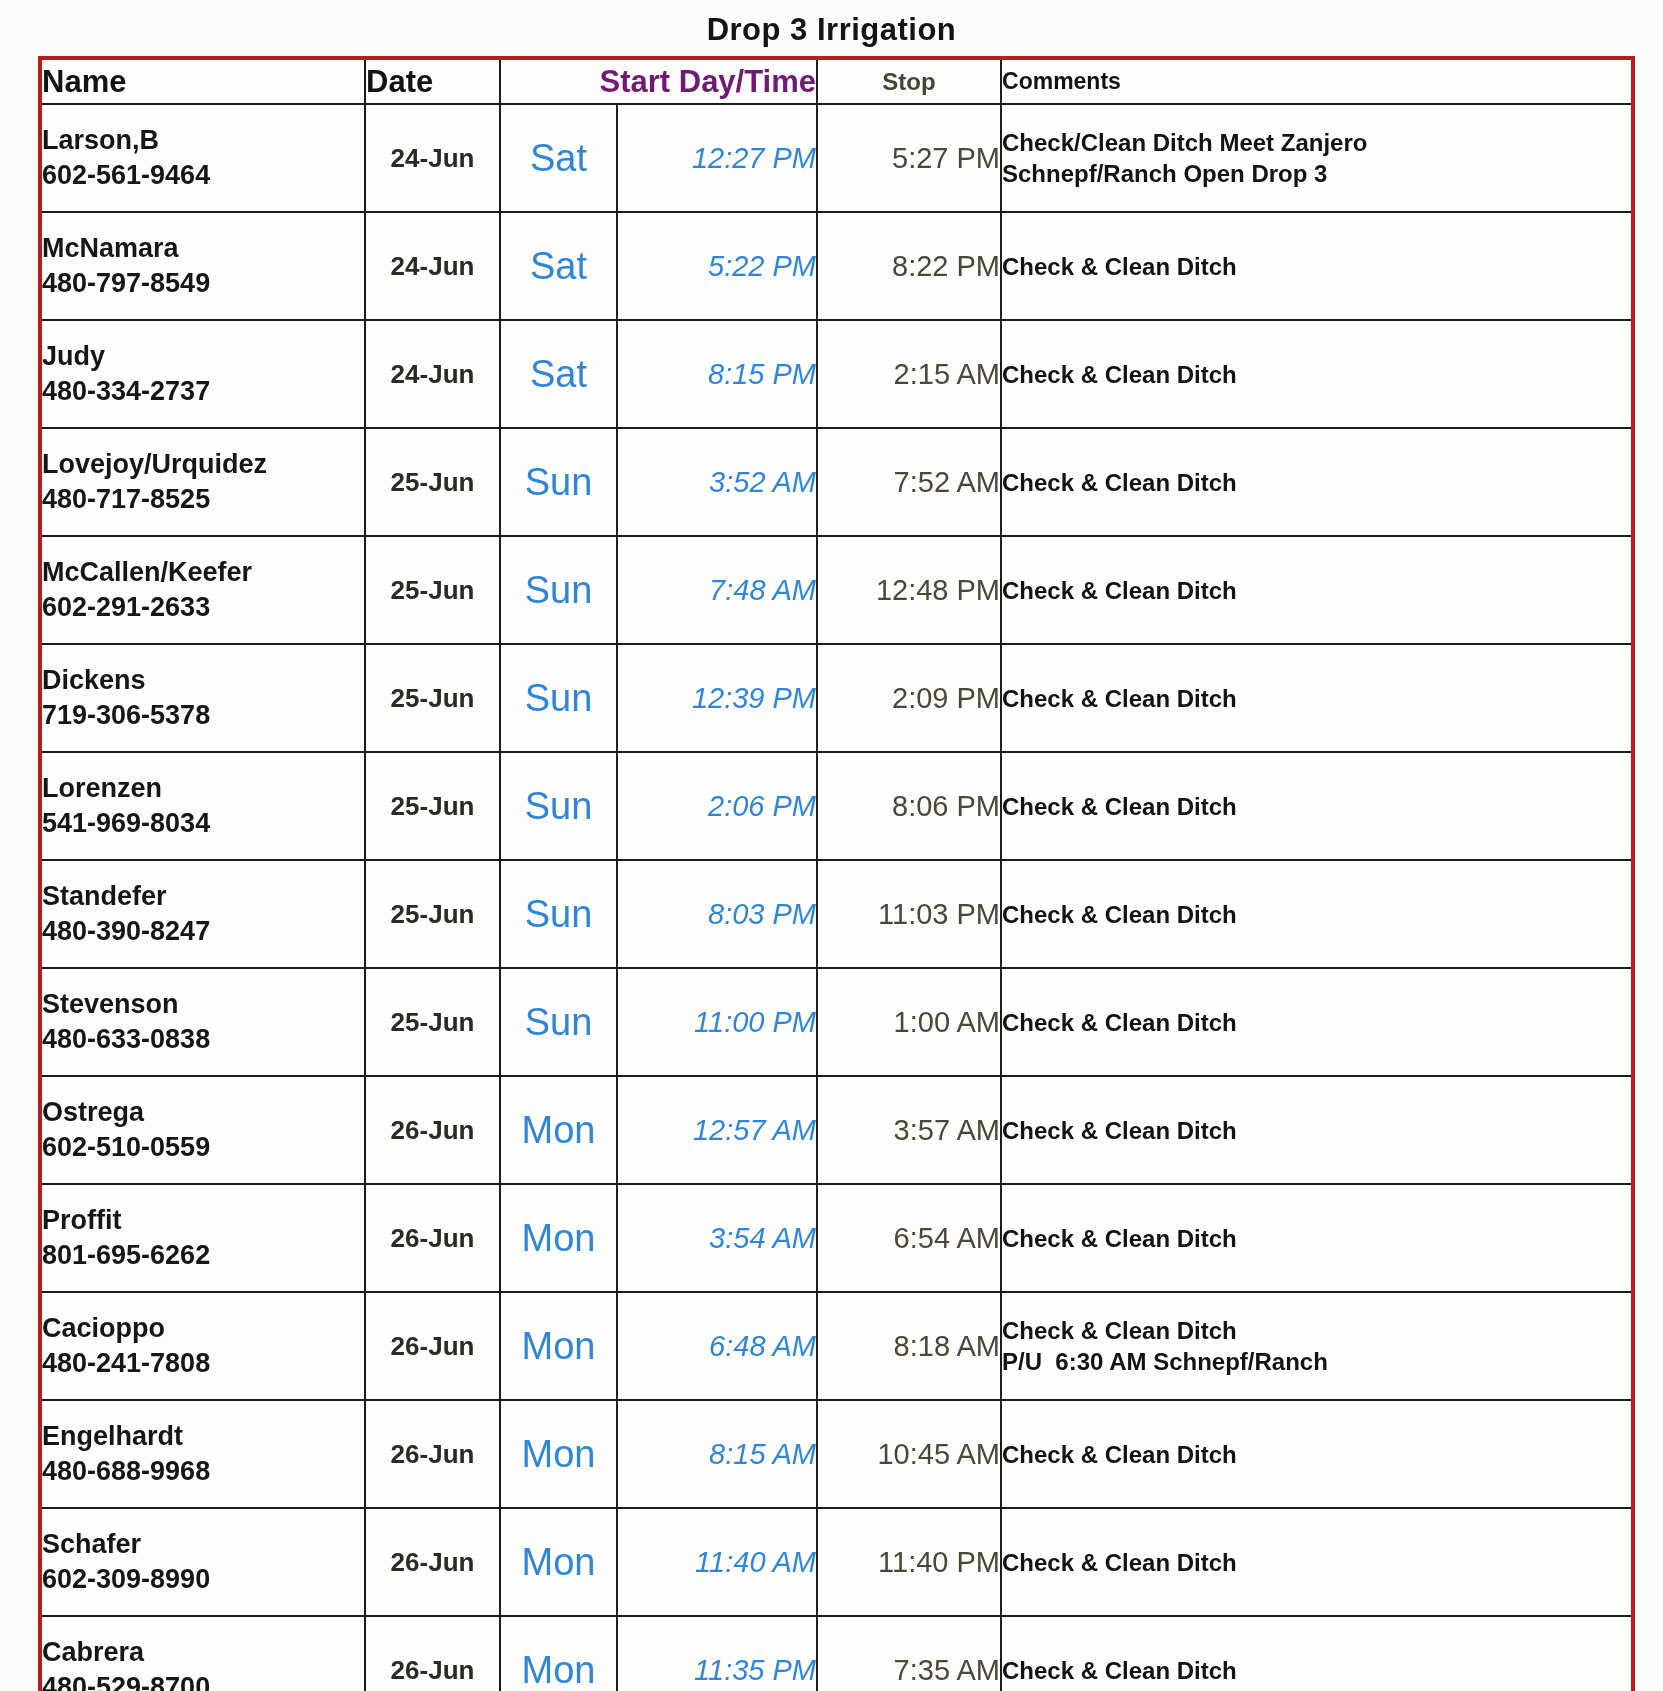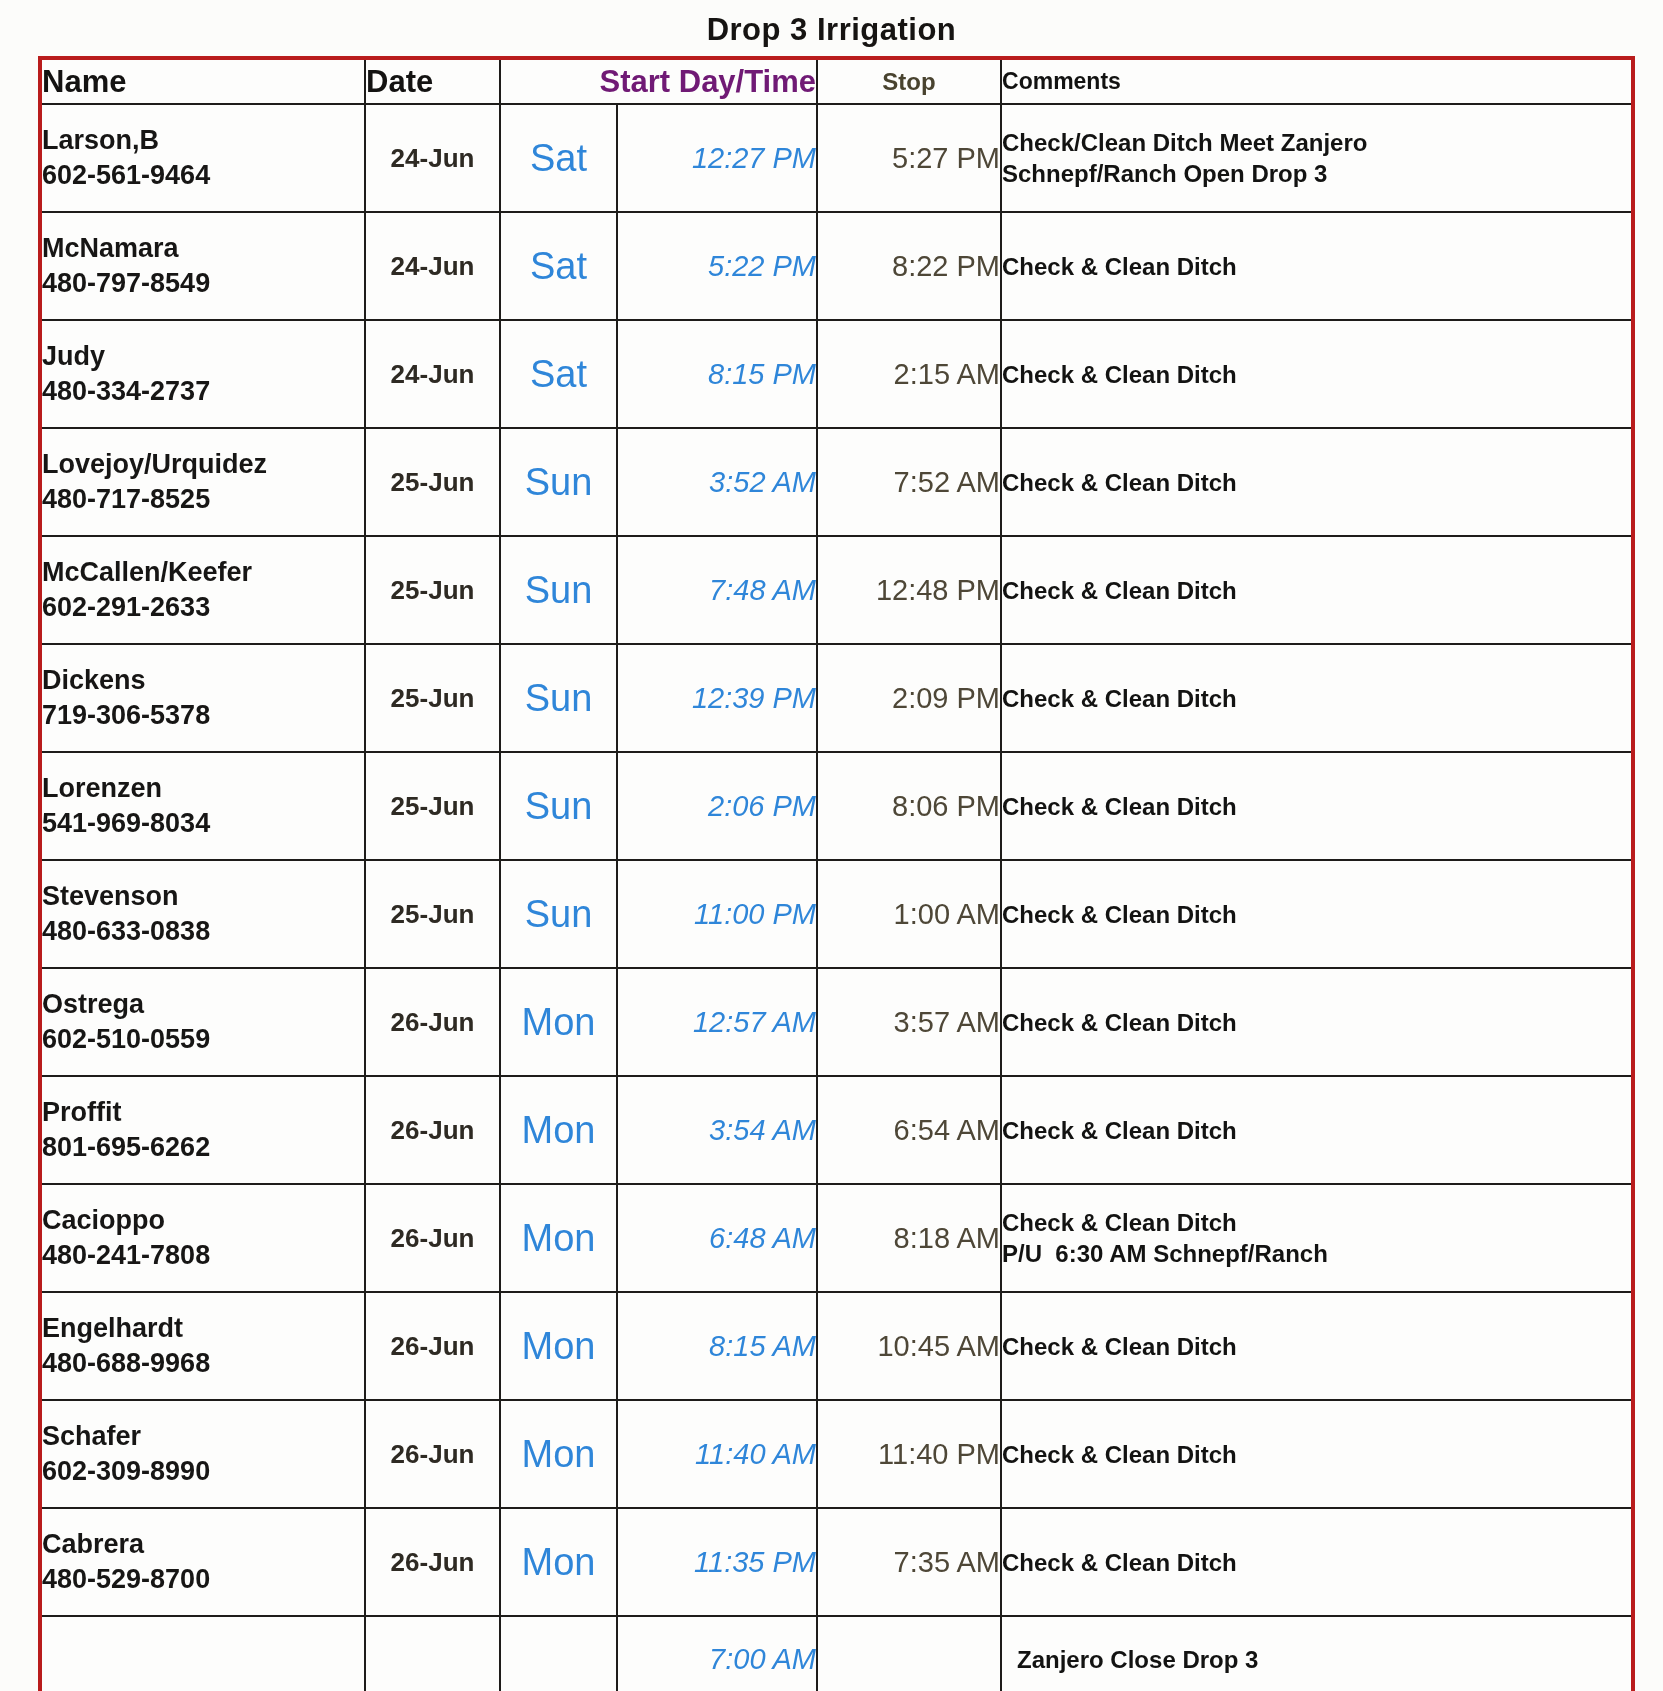--- a/index.html
+++ b/index.html
@@ -263,20 +263,41 @@
           </td>
           <td class="c-stop">
             <div>8:06 PM</div>
           </td>
           <td class="c-comments">
             <div>Check &amp; Clean Ditch</div>
           </td>
         </tr>
         <tr>
           <td class="c-name">
+            <div>Standefer</div>
+            <div>480-390-8247</div>
+          </td>
+          <td class="c-date">
+            <div>25-Jun</div>
+          </td>
+          <td class="c-day">
+            <div>Sun</div>
+          </td>
+          <td class="c-start">
+            <div>8:03 PM</div>
+          </td>
+          <td class="c-stop">
+            <div>11:03 PM</div>
+          </td>
+          <td class="c-comments">
+            <div>Check &amp; Clean Ditch</div>
+          </td>
+        </tr>
+        <tr>
+          <td class="c-name">
             <div>Stevenson</div>
             <div>480-633-0838</div>
           </td>
           <td class="c-date">
             <div>25-Jun</div>
           </td>
           <td class="c-day">
             <div>Sun</div>
           </td>
           <td class="c-start">

